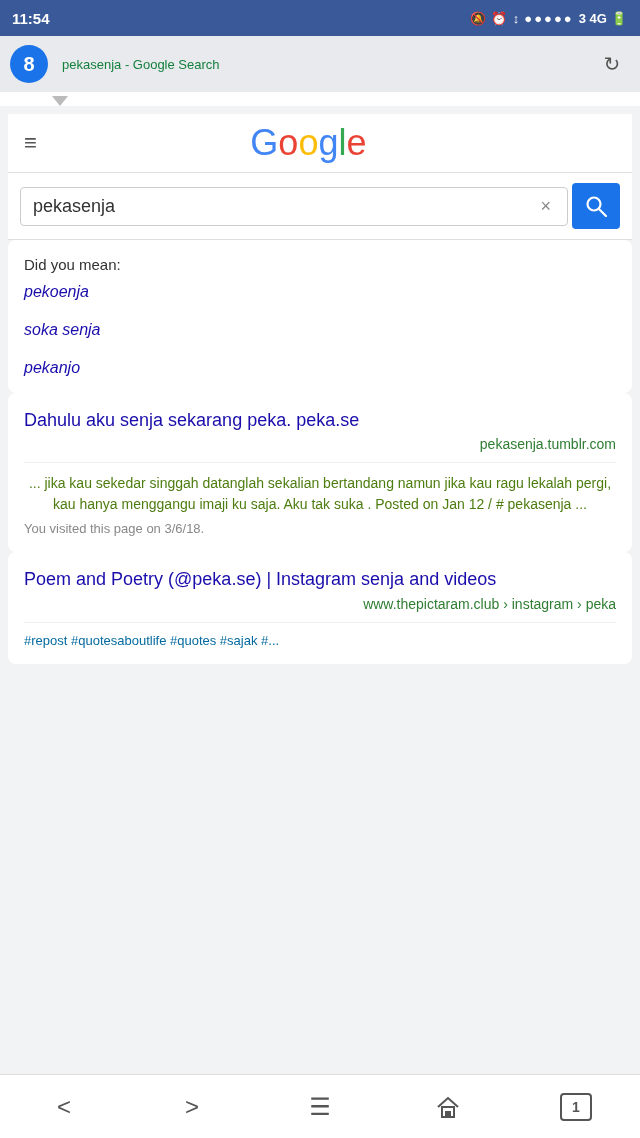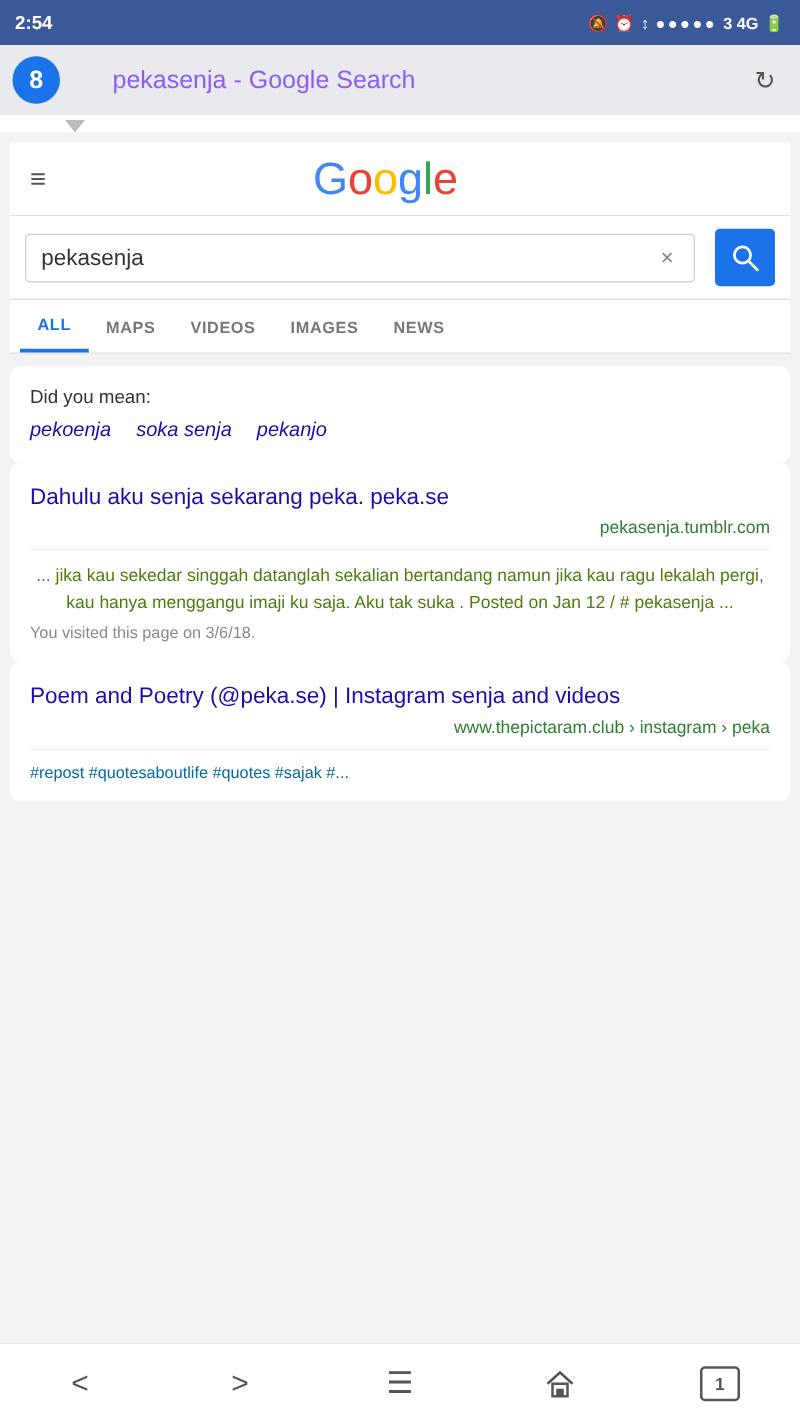--- a/index.html
+++ b/index.html
@@ -43,25 +43,24 @@
       background: #1a73e8;
       color: white;
       display: flex; align-items: center; justify-content: center;
       font-size: 20px; font-weight: bold;
       flex-shrink: 0;
     }
     .url-bar {
       flex: 1;
       background: #e8eaed;
       border: none;
-      font-size: 20px;
-      color: #8b5cf6;
+      font-size: 13px;
+      color: #15803d;
       outline: none;
       padding: 4px 6px;
-      margin-left: 28px;
     }
     .reload-btn {
       width: 36px; height: 36px;
       border-radius: 50%;
       background: transparent;
       border: none;
       display: flex; align-items: center; justify-content: center;
       cursor: pointer;
       font-size: 20px;
       color: #555;
@@ -103,21 +102,21 @@
     .g-yellow { color: #fbbc05; }
     .g-green { color: #34a853; }
 
     
     .search-box-container {
       background: white;
       padding: 10px 12px;
       border-bottom: 1px solid #ddd;
       display: flex;
       align-items: center;
-      gap: 16px;
+      gap: 4px;
     }
     .search-input-wrapper {
       flex: 1;
       border: 1px solid #ccc;
       border-radius: 4px;
       display: flex;
       align-items: center;
       padding: 8px 12px;
       background: white;
     }
@@ -177,20 +176,21 @@
     
     .dym-label {
       font-size: 15px;
       color: #333;
       margin-bottom: 10px;
     }
     .dym-links {
       display: flex;
       gap: 20px;
       flex-wrap: wrap;
+      flex-direction: column;
     }
     .dym-link {
       color: #1a0dab;
       font-size: 16px;
       font-style: italic;
       font-weight: 500;
       cursor: pointer;
       text-decoration: none;
     }
 
@@ -261,21 +261,21 @@
       font-size: 13px;
       color: #0369a1;
       margin-top: 8px;
     }
   </style>
 </head>
 <body>
 
 <div class="status-bar">
   <div class="status-left">
-    <span>2:54</span>
+    <span>11:54</span>
   </div>
   <div class="status-right">
     <span>🔕</span>
     <span>⏰</span>
     <span>↕</span>
     <span class="status-dots">●●●●●</span>
     <span>3 4G</span>
     <span>🔋</span>
   </div>
 </div>
@@ -308,27 +308,20 @@
       <span class="clear-btn">×</span>
     </div>
     <button class="search-btn">
       <svg width="22" height="22" viewBox="0 0 22 22" fill="none">
         <circle cx="9" cy="9" r="6.5" stroke="white" stroke-width="2.2"></circle>
         <line x1="14" y1="14" x2="21" y2="21" stroke="white" stroke-width="2.2" stroke-linecap="round"></line>
       </svg>
     </button>
   </div>
 
-  <div class="search-tabs">
-    <div class="tab active">ALL</div>
-    <div class="tab">MAPS</div>
-    <div class="tab">VIDEOS</div>
-    <div class="tab">IMAGES</div>
-    <div class="tab">NEWS</div>
-  </div>
 
   <div class="card">
     <div class="dym-label">Did you mean:</div>
     <div class="dym-links">
       <a class="dym-link" href="#">pekoenja</a>
       <a class="dym-link" href="#">soka senja</a>
       <a class="dym-link" href="#">pekanjo</a>
     </div>
   </div>
 

